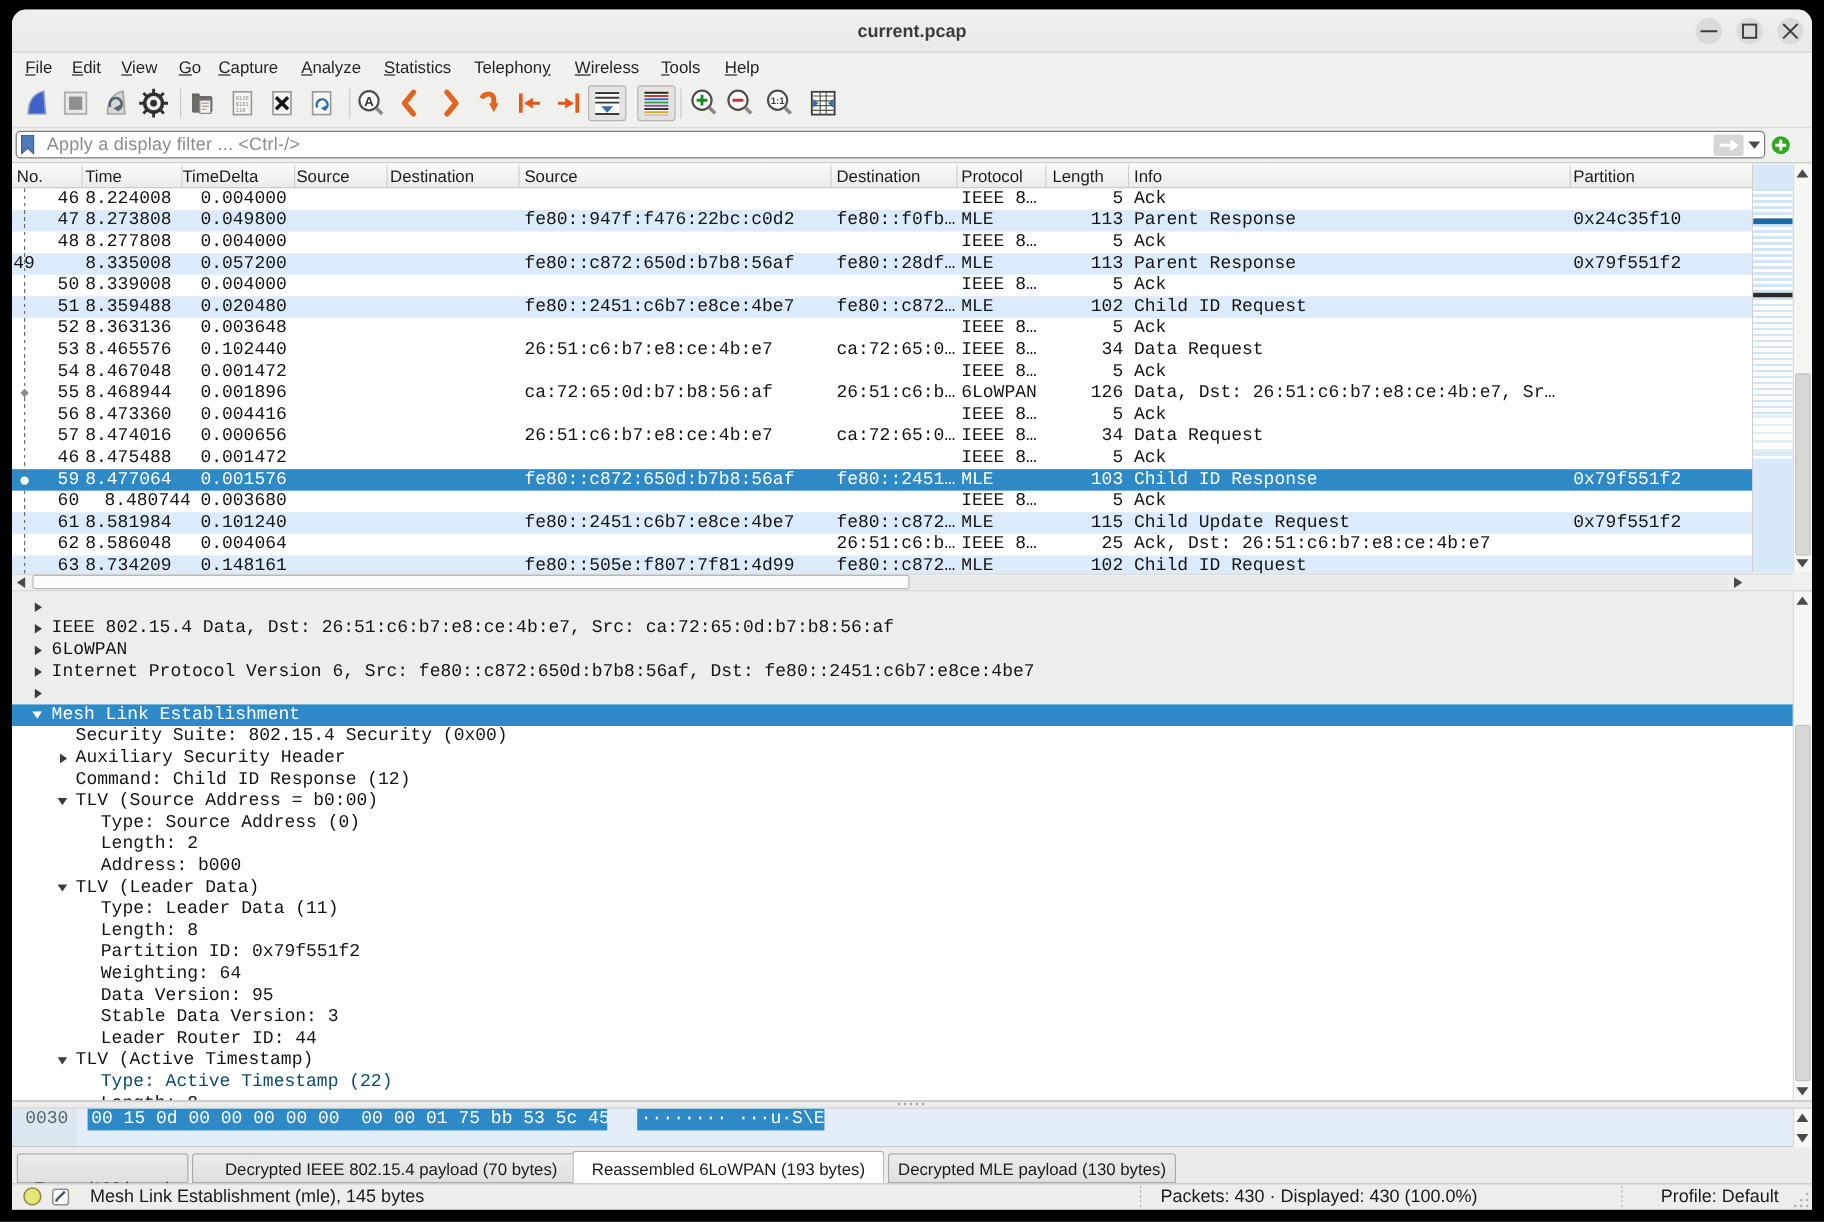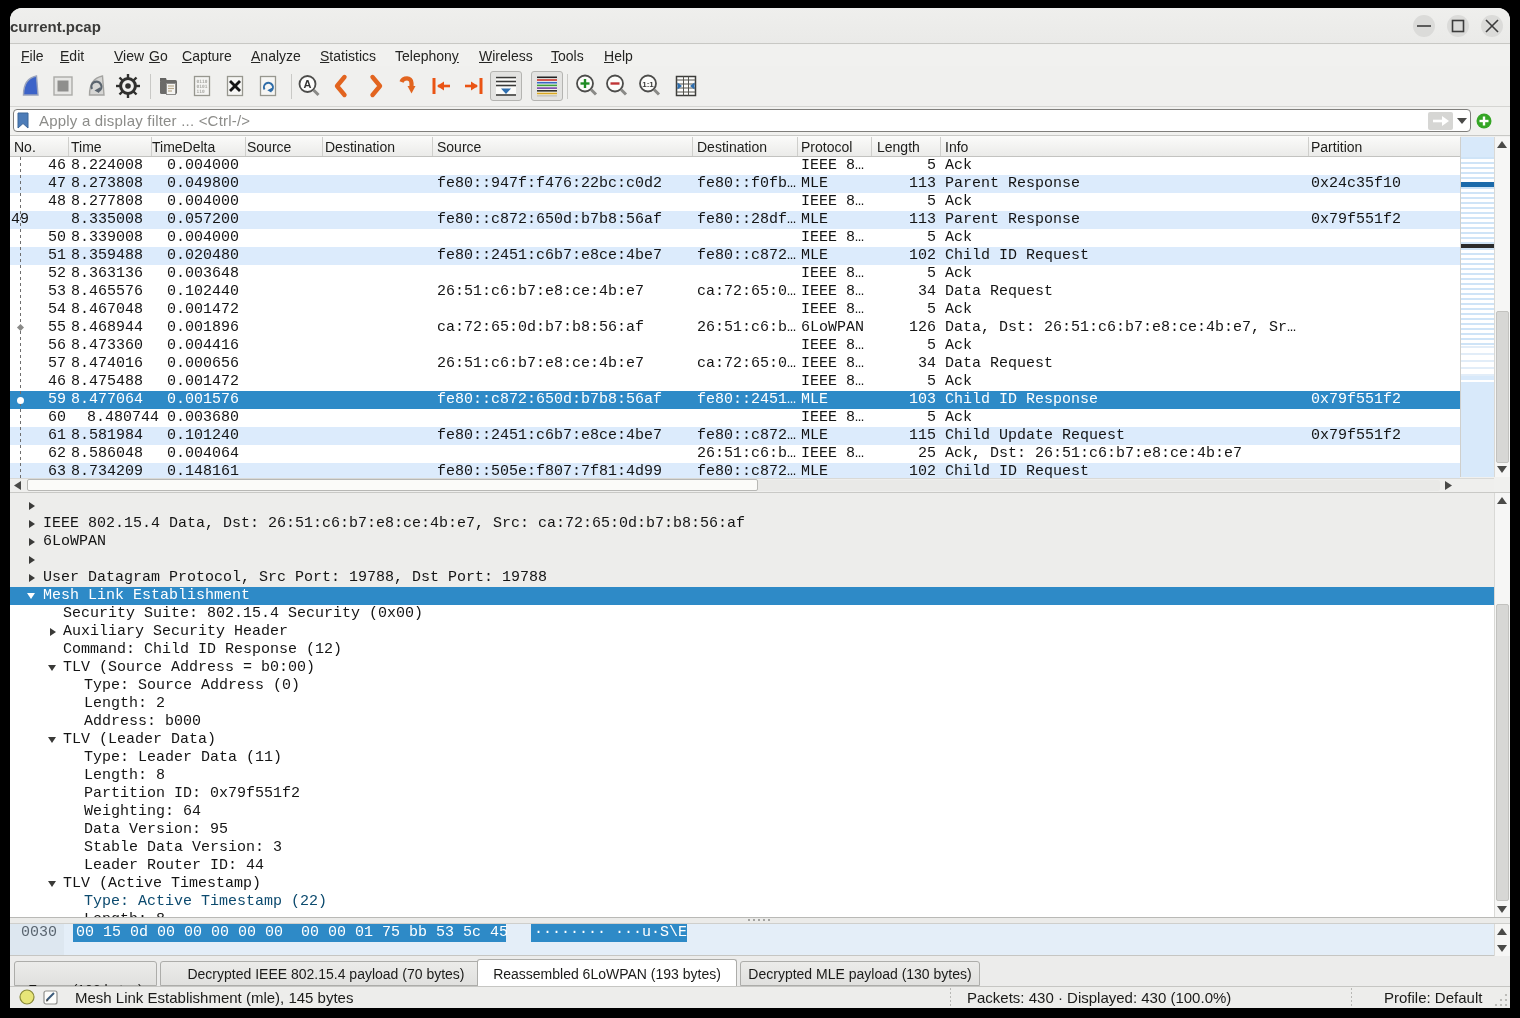--- a/index.html
+++ b/index.html
@@ -3,34 +3,34 @@
 html,body{margin:0;padding:0;background:#000;width:1520px;height:1018px;overflow:hidden}
 *{box-sizing:border-box}
 .abs{position:absolute}
 .sans{font-family:"Liberation Sans",sans-serif}
 .mono{font-family:"Liberation Mono",monospace;font-size:15px;line-height:18px;white-space:pre}
 .cell{position:absolute;top:0;height:18px}
 </style></head><body>
 
 <div class="abs" style="left:10px;top:8px;width:1500px;height:1000px;background:#f0f0ee;border-radius:12px 12px 0 0;"></div>
 <div class="abs" style="left:10px;top:8px;width:1500px;height:36px;background:linear-gradient(#efefed,#eaeae8);border-radius:12px 12px 0 0;border-bottom:1px solid #c8c8c4;"></div>
-<div class="abs sans" style="left:10px;top:18px;width:1500px;font-size:15px;font-weight:bold;color:#3b3b39;">current.pcap</div>
+<div class="abs sans" style="left:10px;top:18px;width:1500px;text-align:center;font-size:15px;font-weight:bold;color:#3b3b39;">current.pcap</div>
 <div class="abs" style="left:1413px;top:15px;width:22px;height:22px;border-radius:50%;background:#dbdbd9;"></div>
 <div class="abs" style="left:1447px;top:15px;width:22px;height:22px;border-radius:50%;background:#dbdbd9;"></div>
 <div class="abs" style="left:1481px;top:15px;width:22px;height:22px;border-radius:50%;background:#dbdbd9;"></div>
 <svg class="abs" style="left:1406px;top:8px" width="104" height="36">
     <line x1="11" y1="18" x2="25" y2="18" stroke="#3c3c3c" stroke-width="1.6"></line>
     <rect x="46.5" y="12.5" width="11" height="11" fill="none" stroke="#3c3c3c" stroke-width="1.6"></rect>
     <line x1="80" y1="12" x2="92" y2="24" stroke="#3c3c3c" stroke-width="1.6"></line>
     <line x1="92" y1="12" x2="80" y2="24" stroke="#3c3c3c" stroke-width="1.6"></line>
   </svg>
 <div class="abs" style="left:10px;top:45px;width:1500px;height:21px;background:#f1f1ef;"></div>
 <div class="abs sans" style="left:21px;top:48px;font-size:14px;color:#252523;"><u>F</u>ile</div>
 <div class="abs sans" style="left:60px;top:48px;font-size:14px;color:#252523;"><u>E</u>dit</div>
-<div class="abs sans" style="left:114px;top:48px;font-size:14px;color:#252523;"><u>V</u>iew</div>
+<div class="abs sans" style="left:101px;top:48px;font-size:14px;color:#252523;"><u>V</u>iew</div>
 <div class="abs sans" style="left:149px;top:48px;font-size:14px;color:#252523;"><u>G</u>o</div>
 <div class="abs sans" style="left:182px;top:48px;font-size:14px;color:#252523;"><u>C</u>apture</div>
 <div class="abs sans" style="left:251px;top:48px;font-size:14px;color:#252523;"><u>A</u>nalyze</div>
 <div class="abs sans" style="left:320px;top:48px;font-size:14px;color:#252523;"><u>S</u>tatistics</div>
 <div class="abs sans" style="left:395px;top:48px;font-size:14px;color:#252523;">Telephon<u>y</u></div>
 <div class="abs sans" style="left:479px;top:48px;font-size:14px;color:#252523;"><u>W</u>ireless</div>
 <div class="abs sans" style="left:551px;top:48px;font-size:14px;color:#252523;"><u>T</u>ools</div>
 <div class="abs sans" style="left:604px;top:48px;font-size:14px;color:#252523;"><u>H</u>elp</div>
 <div class="abs" style="left:10px;top:66px;width:1500px;height:41px;background:#f0f0ee;border-bottom:1px solid #d5d5d2;"></div>
 <div class="abs" style="left:150px;top:74px;width:1px;height:25px;background:#c9c9c6;"></div>
@@ -416,22 +416,22 @@
 <div class="abs" style="left:10px;top:492px;width:1500px;height:1px;background:#c9c9c6;"></div>
 <div class="abs" style="left:748px;top:494px;width:24px;height:2px;background:repeating-linear-gradient(90deg,#a5a5a2 0 2px,transparent 2px 5px);"></div>
 <div class="abs" style="left:10px;top:493px;width:1485px;height:424px;background:#fff;overflow:hidden;">
 <div class="abs" style="left:0;top:0;width:1485px;height:94px;background:#ededeb;"></div>
 <div class="abs" style="left:19px;top:9px;width:0;height:0;border-top:4px solid transparent;border-bottom:4px solid transparent;border-left:6px solid #3a3a38;"></div>
 <div class="abs" style="left:19px;top:27px;width:0;height:0;border-top:4px solid transparent;border-bottom:4px solid transparent;border-left:6px solid #3a3a38;"></div>
 <div class="abs mono" style="left:33px;top:22px;color:#141414;">IEEE 802.15.4 Data, Dst: 26:51:c6:b7:e8:ce:4b:e7, Src: ca:72:65:0d:b7:b8:56:af</div>
 <div class="abs" style="left:19px;top:45px;width:0;height:0;border-top:4px solid transparent;border-bottom:4px solid transparent;border-left:6px solid #3a3a38;"></div>
 <div class="abs mono" style="left:33px;top:40px;color:#141414;">6LoWPAN</div>
 <div class="abs" style="left:19px;top:63px;width:0;height:0;border-top:4px solid transparent;border-bottom:4px solid transparent;border-left:6px solid #3a3a38;"></div>
+<div class="abs mono" style="left:33px;top:58px;color:#141414;">Internet Protocol Version 6, Src: fe80::c872:650d:b7b8:56af, Dst: fe80::2451:c6b7:e8ce:4be7</div>
 <div class="abs" style="left:19px;top:81px;width:0;height:0;border-top:4px solid transparent;border-bottom:4px solid transparent;border-left:6px solid #3a3a38;"></div>
-<div class="abs mono" style="left:33px;top:76px;color:#141414;">User Datagram Protocol, Src Port: 19788, Dst Port: 19788</div>
 <div class="abs" style="left:0;top:94px;width:1485px;height:18px;background:#2e8ac7;"></div>
 <div class="abs" style="left:17px;top:100px;width:0;height:0;border-left:4px solid transparent;border-right:4px solid transparent;border-top:6px solid #fff;"></div>
 <div class="abs mono" style="left:33px;top:94px;color:#fff;">Mesh Link Establishment</div>
 <div class="abs mono" style="left:53px;top:112px;color:#141414;">Security Suite: 802.15.4 Security (0x00)</div>
 <div class="abs" style="left:40px;top:135px;width:0;height:0;border-top:4px solid transparent;border-bottom:4px solid transparent;border-left:6px solid #3a3a38;"></div>
 <div class="abs mono" style="left:53px;top:130px;color:#141414;">Auxiliary Security Header</div>
 <div class="abs mono" style="left:53px;top:148px;color:#141414;">Command: Child ID Response (12)</div>
 <div class="abs" style="left:38px;top:172px;width:0;height:0;border-left:4px solid transparent;border-right:4px solid transparent;border-top:6px solid #3a3a38;"></div>
 <div class="abs mono" style="left:53px;top:166px;color:#141414;">TLV (Source Address = b0:00)</div>
 <div class="abs mono" style="left:74px;top:184px;color:#141414;">Type: Source Address (0)</div>

